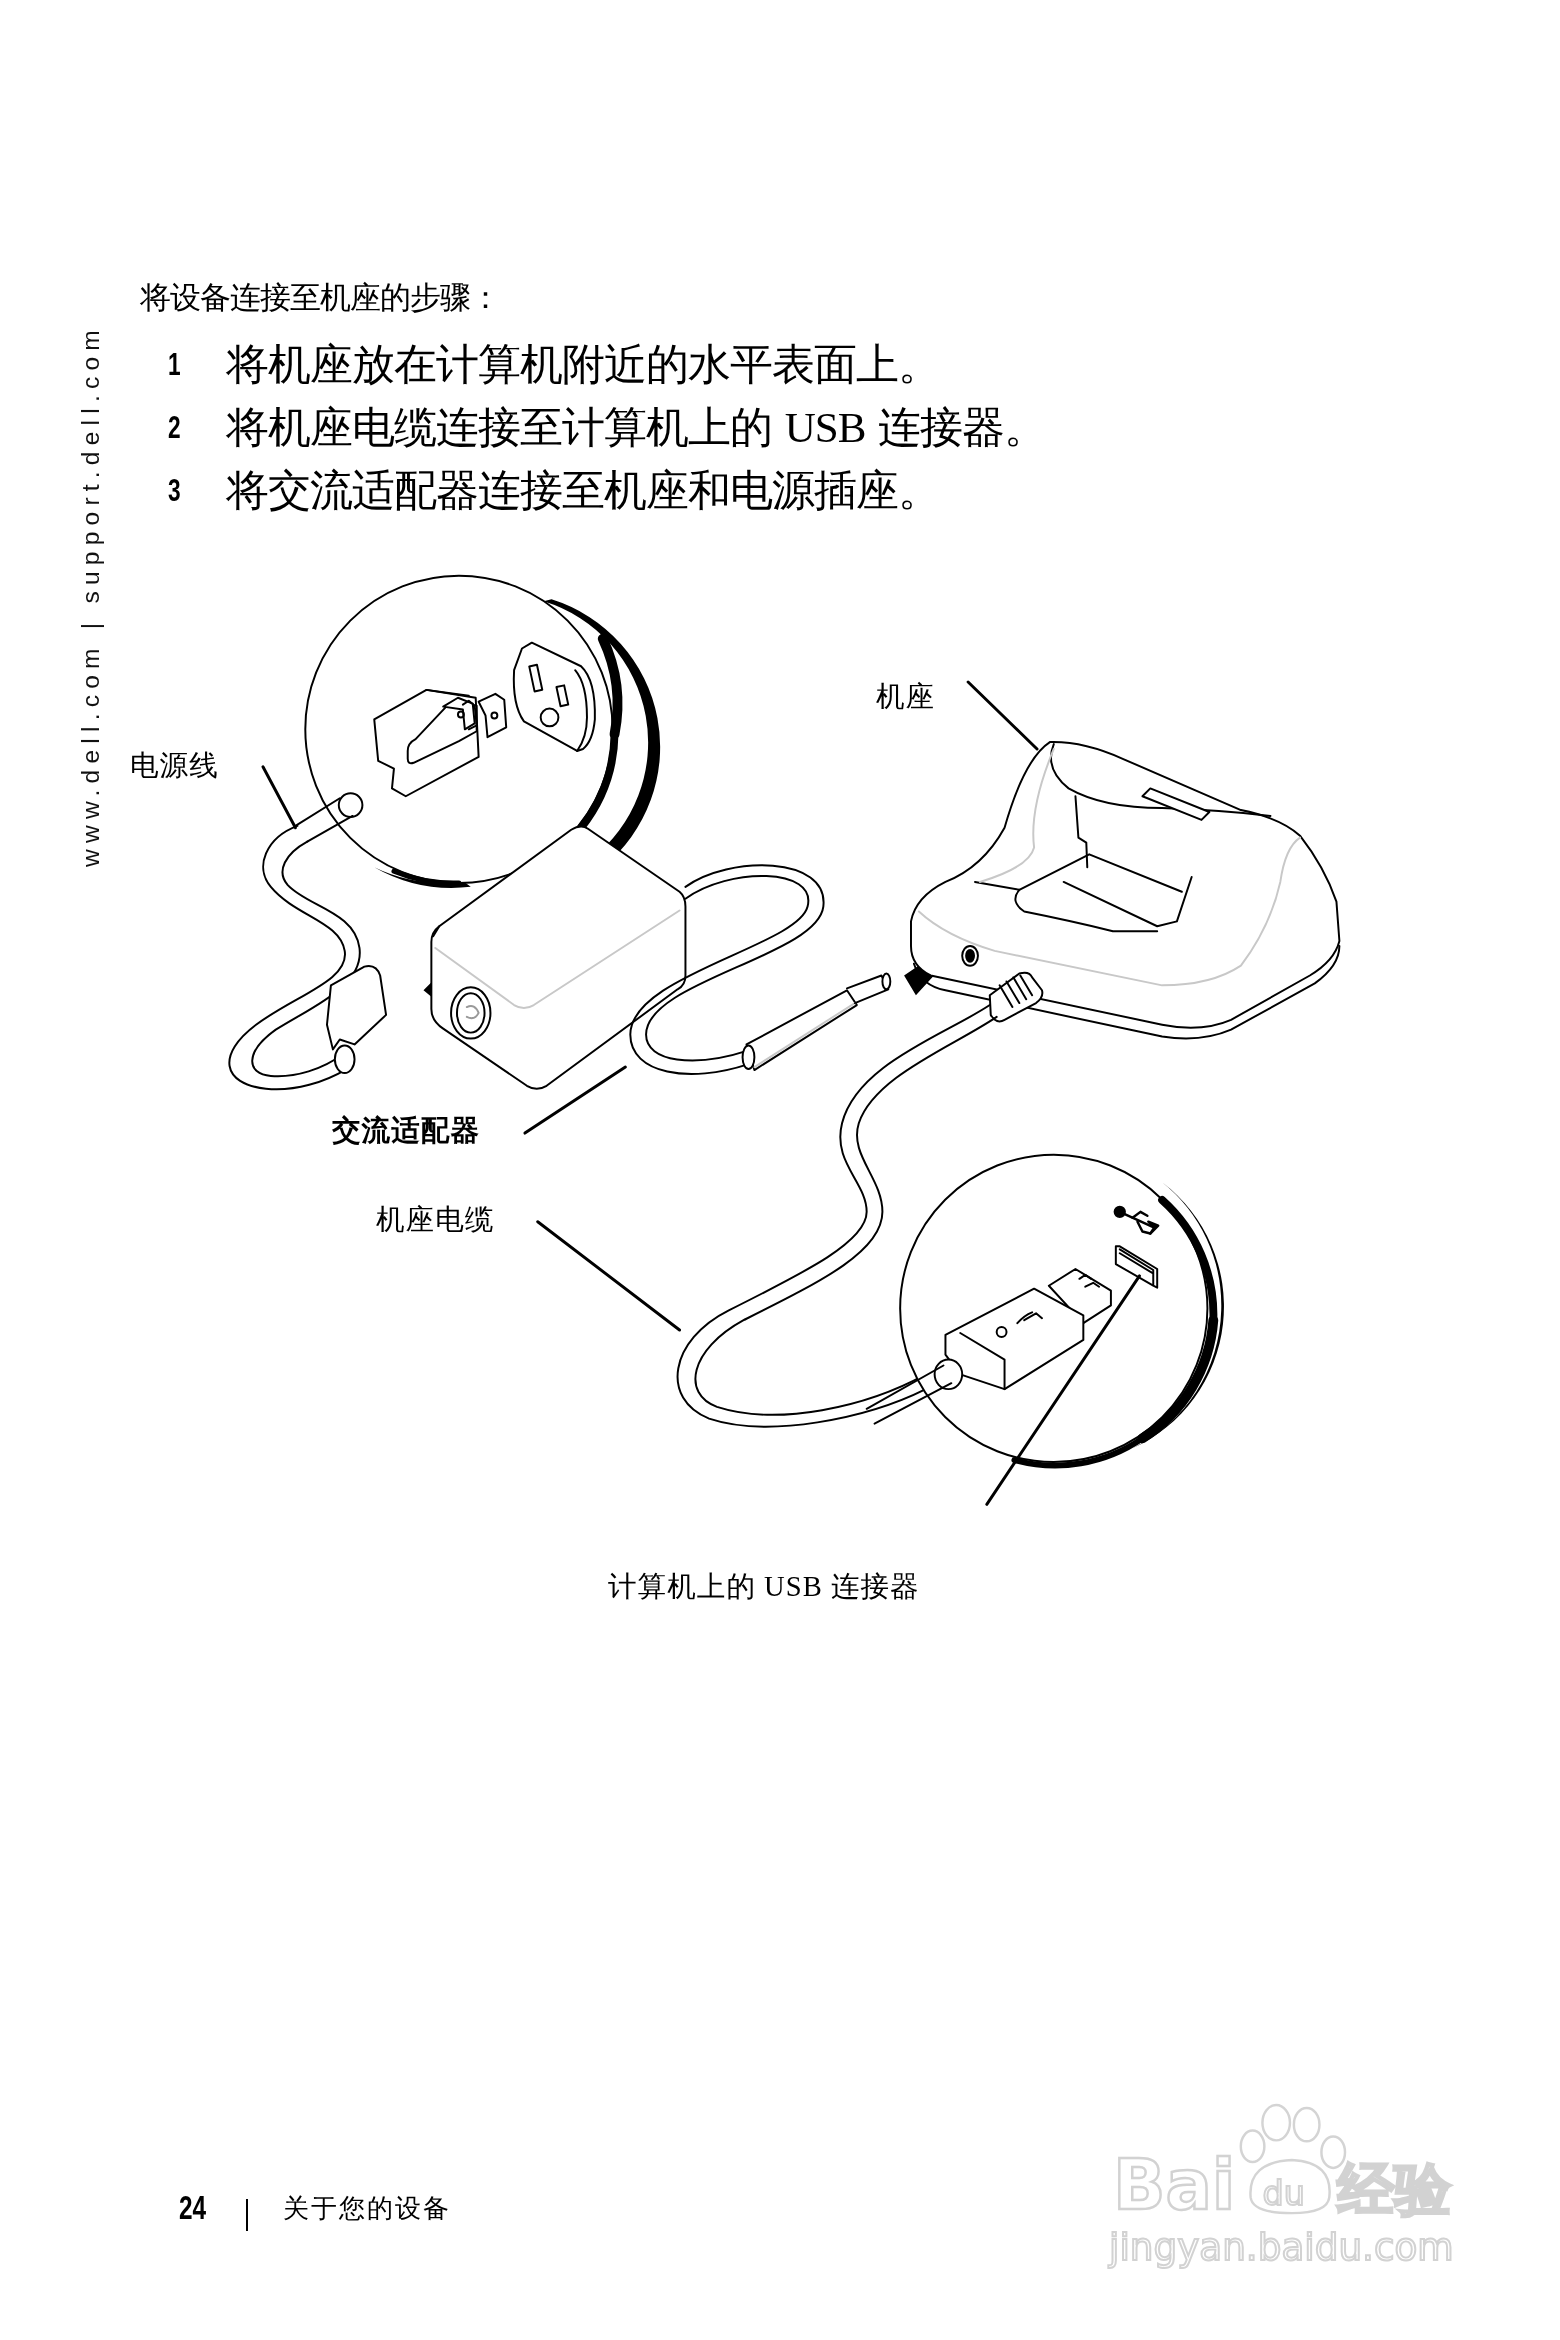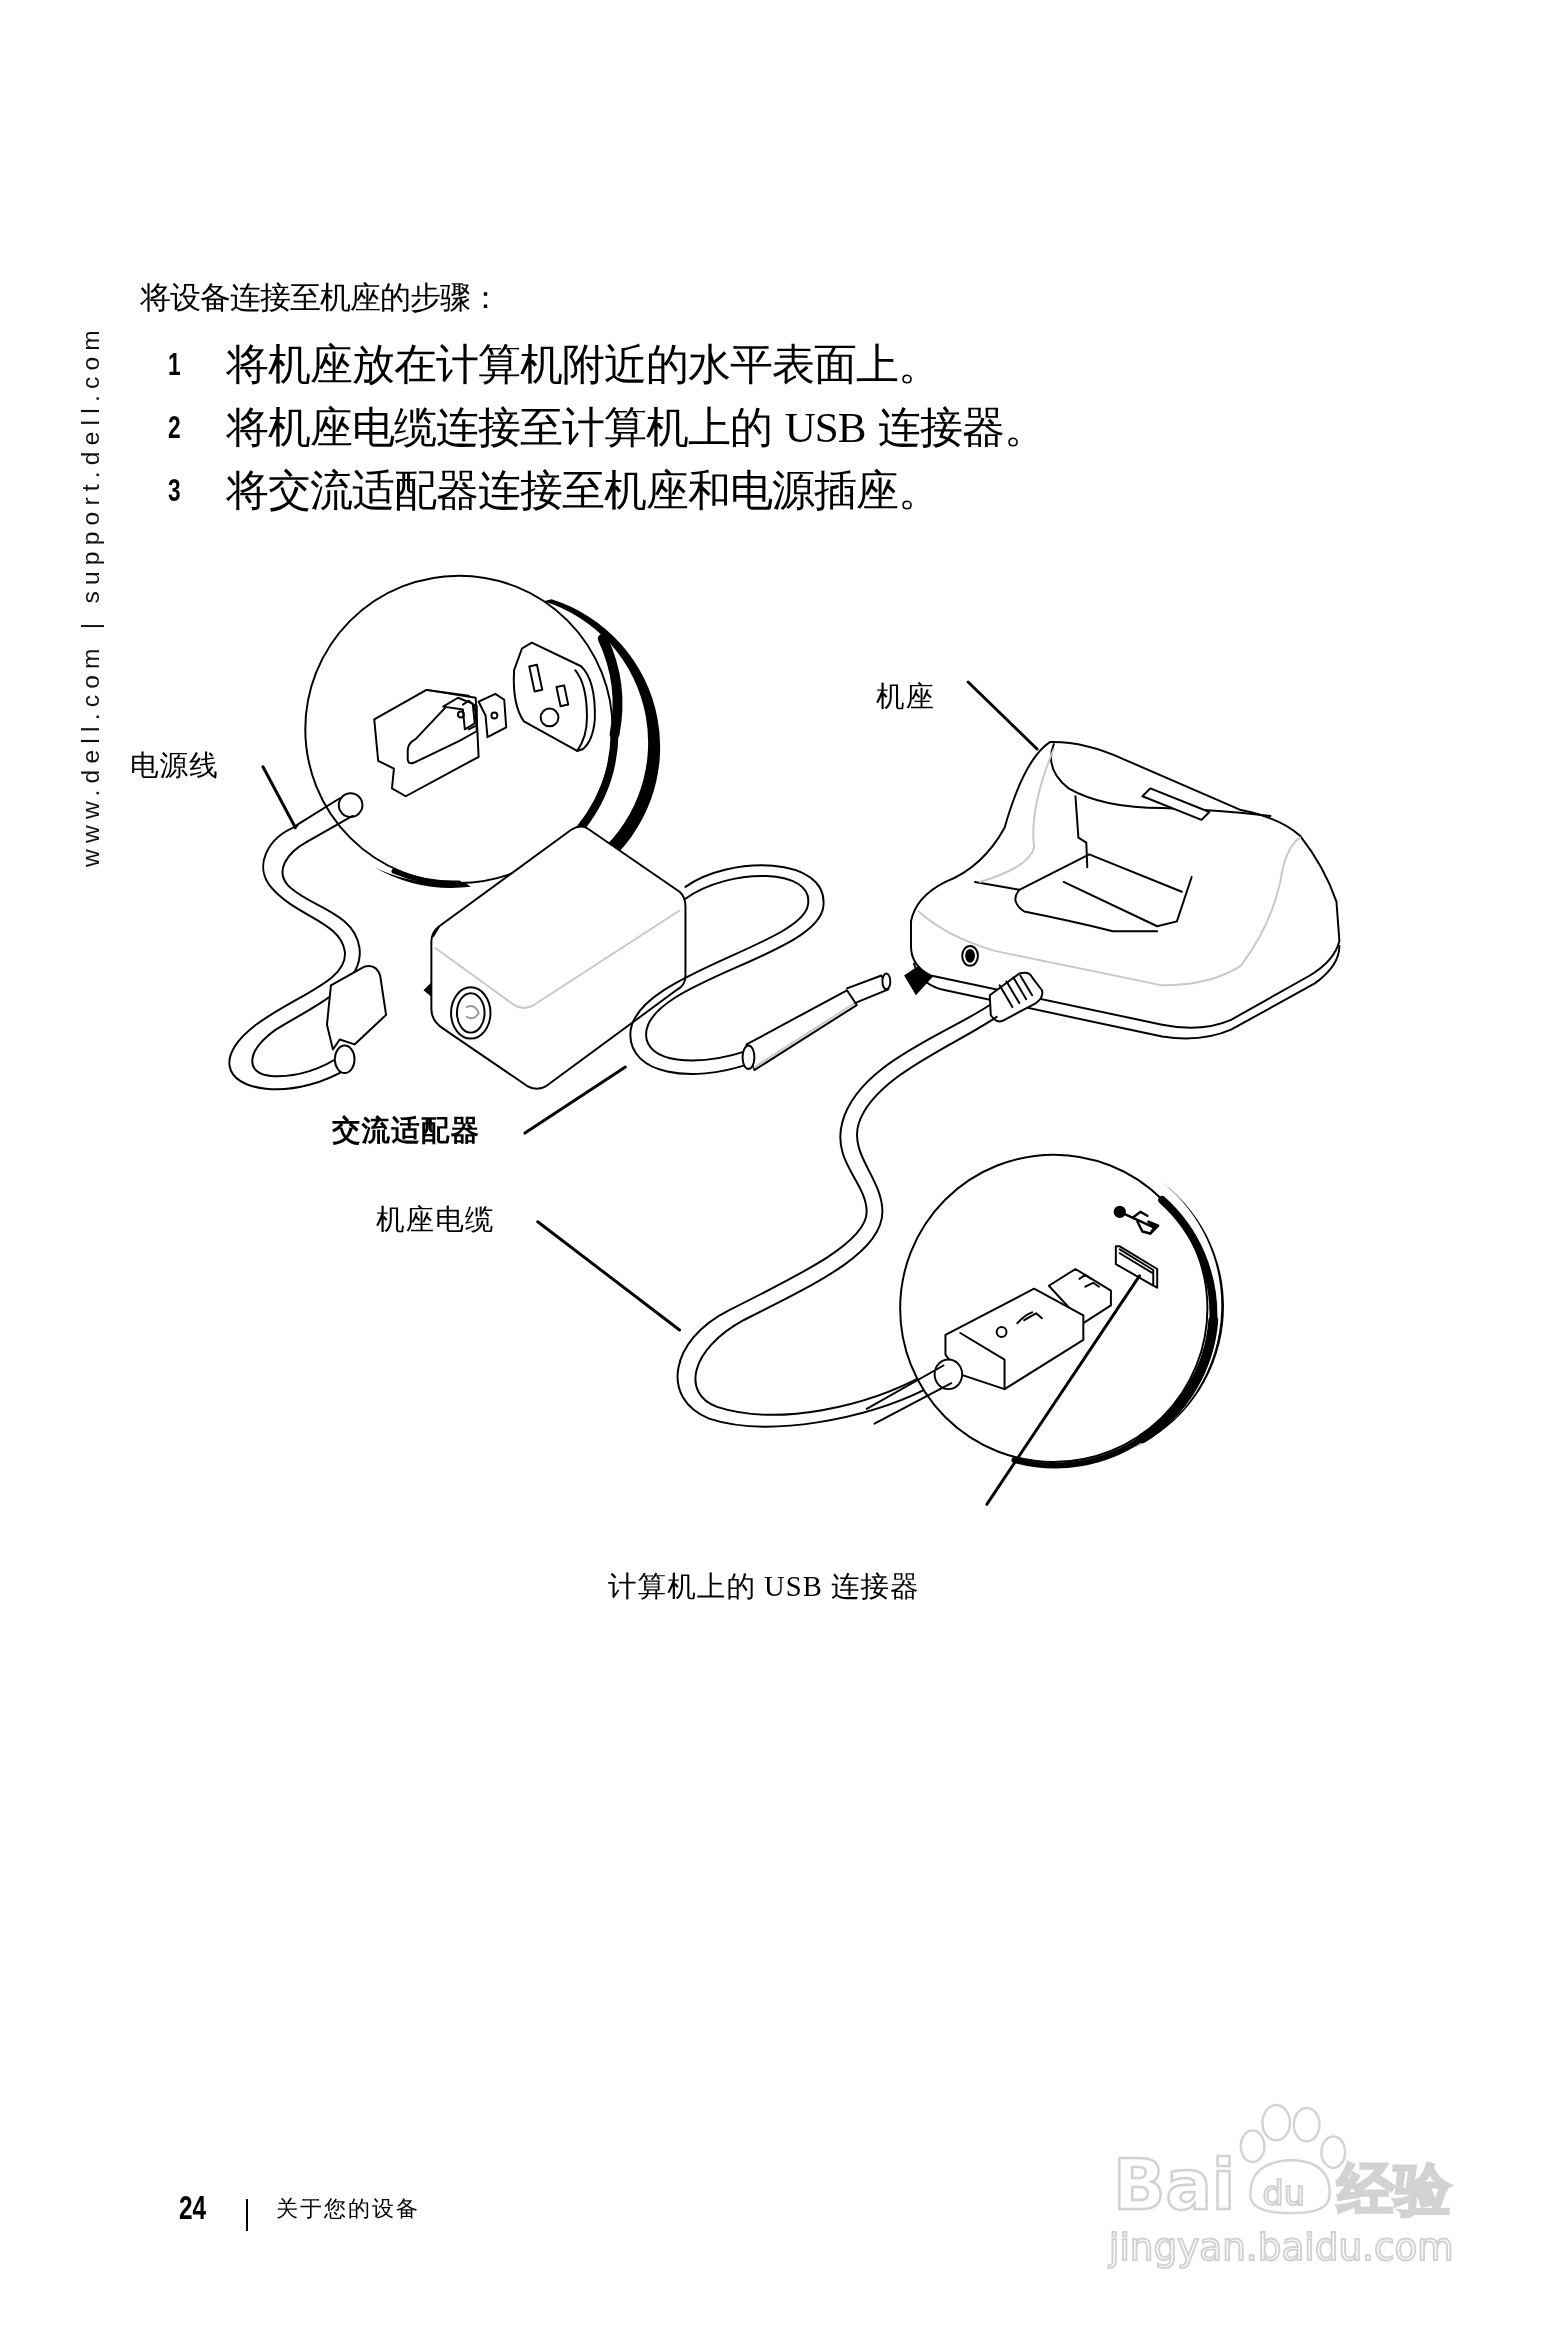--- a/index.html
+++ b/index.html
@@ -32,21 +32,21 @@
     .callout {
       position: absolute; font-size: 28.6px; line-height: 33px; white-space: nowrap; letter-spacing: 1px;
     }
     .illustration { position: absolute; left: 0; top: 0; width: 1560px; height: 2341px; }
 
     .footer-num {
       position: absolute; left: 179px; top: 2191px; font-size: 32.5px; line-height: 35px;
       transform: scaleX(0.75); transform-origin: 0 0;
     }
     .footer-sep { position: absolute; left: 246px; top: 2199px; width: 2px; height: 31.5px; background: #000; }
-    .footer-title { position: absolute; left: 276px; top: 2191px; font-size: 22px; line-height: 35px; letter-spacing: 2px; white-space: nowrap; }
+    .footer-title { position: absolute; left: 283px; top: 2191px; font-size: 26px; line-height: 35px; letter-spacing: 2px; white-space: nowrap; }
 
     .watermark { position: absolute; left: 1105px; top: 2103px; width: 364px; height: 177px; }
   </style>
 </head>
 <body>
 
 <div class="side-url">www.dell.com | support.dell.com</div>
 
 <div class="intro serif">将设备连接至机座的步骤：</div>
 

